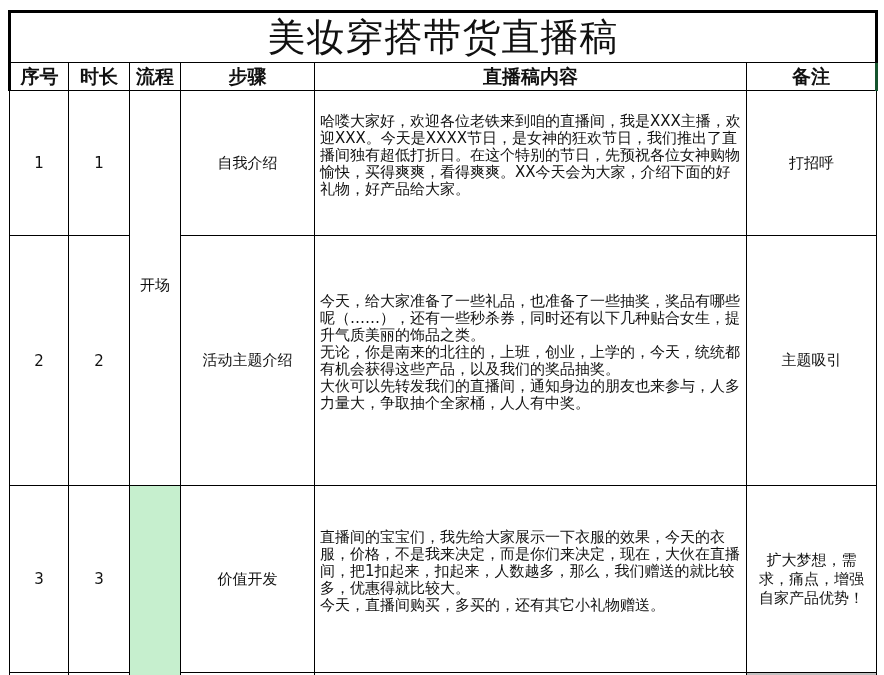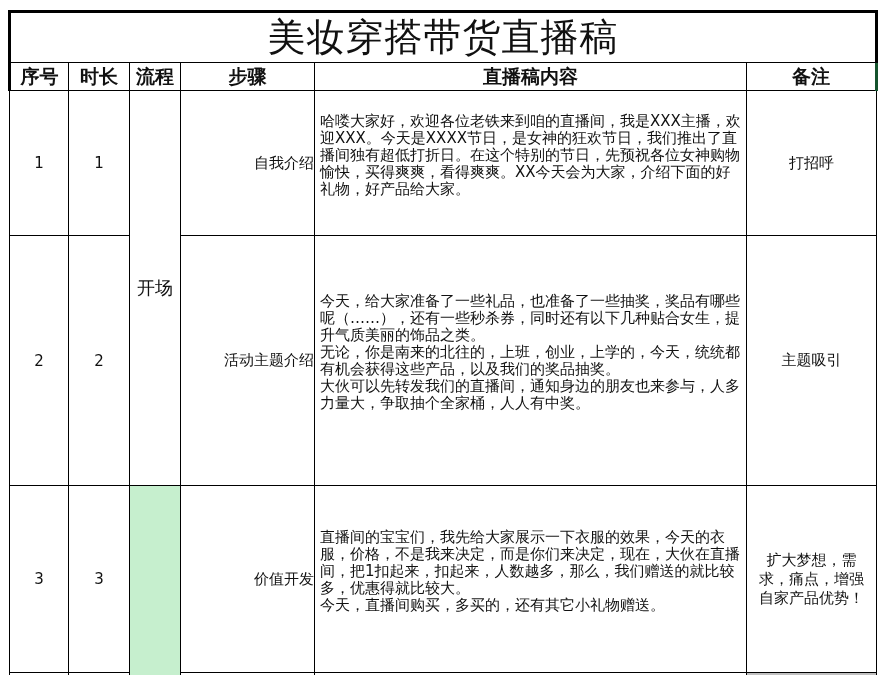--- a/index.html
+++ b/index.html
@@ -7,26 +7,26 @@
          font-family: "DejaVu Sans", "Liberation Sans", sans-serif; color: #111; }
   .sheet { position: absolute; left: 8px; top: 10px; }
   table { border-collapse: collapse; table-layout: fixed; }
   td { border: 1px solid #000; padding: 0; vertical-align: middle; text-align: center; overflow: hidden; }
   .title-cell { height: 49px; font-family: "DejaVu Serif", "Liberation Serif", serif;
     font-size: 38px; letter-spacing: 1px; border-top: 3px solid #000; border-left: 3px solid #000; border-right: 3px solid #000; line-height: 49px; }
   .hdr td { height: 27px; font-family: "DejaVu Serif", "Liberation Serif", serif; font-size: 19px; font-weight: bold; line-height: 27px; }
   .hdr td.first { border-left: 3px solid #000; }
   .hdr td.last { border-right: 3px solid #14532d; }
   .num { font-size: 15px; }
-  .step { font-size: 15px; text-align: right; }
+  .step { font-size: 15px; }
   .note { font-size: 15px; padding: 12px 8px; line-height: 19px; }
   .content { text-align: left; vertical-align: middle; font-size: 15px; line-height: 17px; padding: 0 4px 16px 5px; }
   .content p { margin: 0; }
   .content p + p { }
-  .flow { font-size: 18px; vertical-align: top; padding-top: 40px; }
+  .flow { font-size: 15px; vertical-align: top; padding-top: 40px; }
   .green { background: #c6efce; border-bottom: none; }
 </style>
 </head>
 <body>
 
 <div class="sheet">
 <table>
   <colgroup>
     <col style="width:59px">
         <col style="width:61px">

